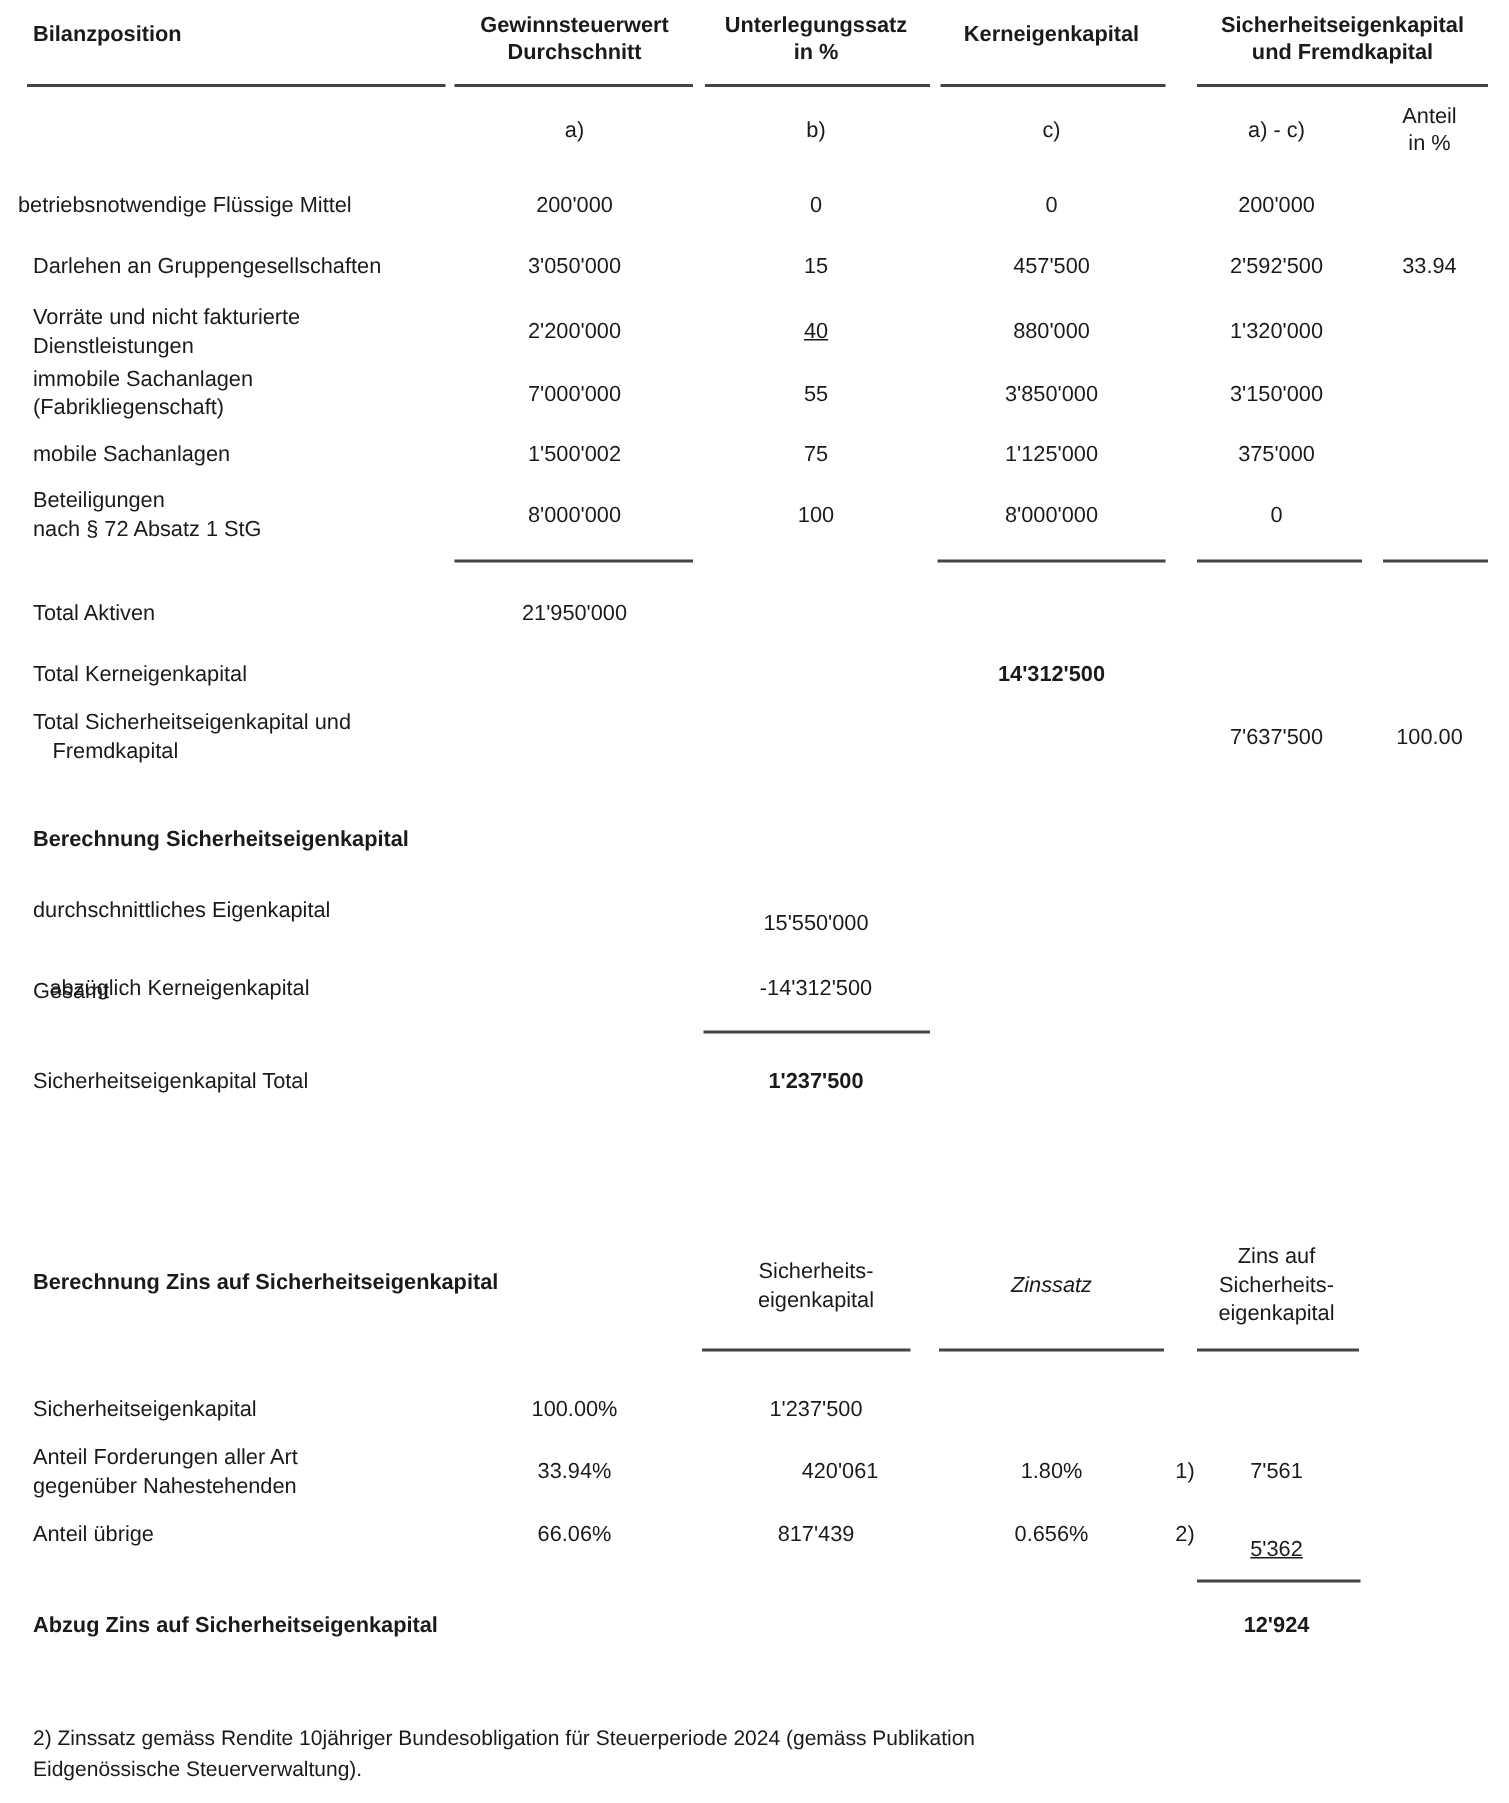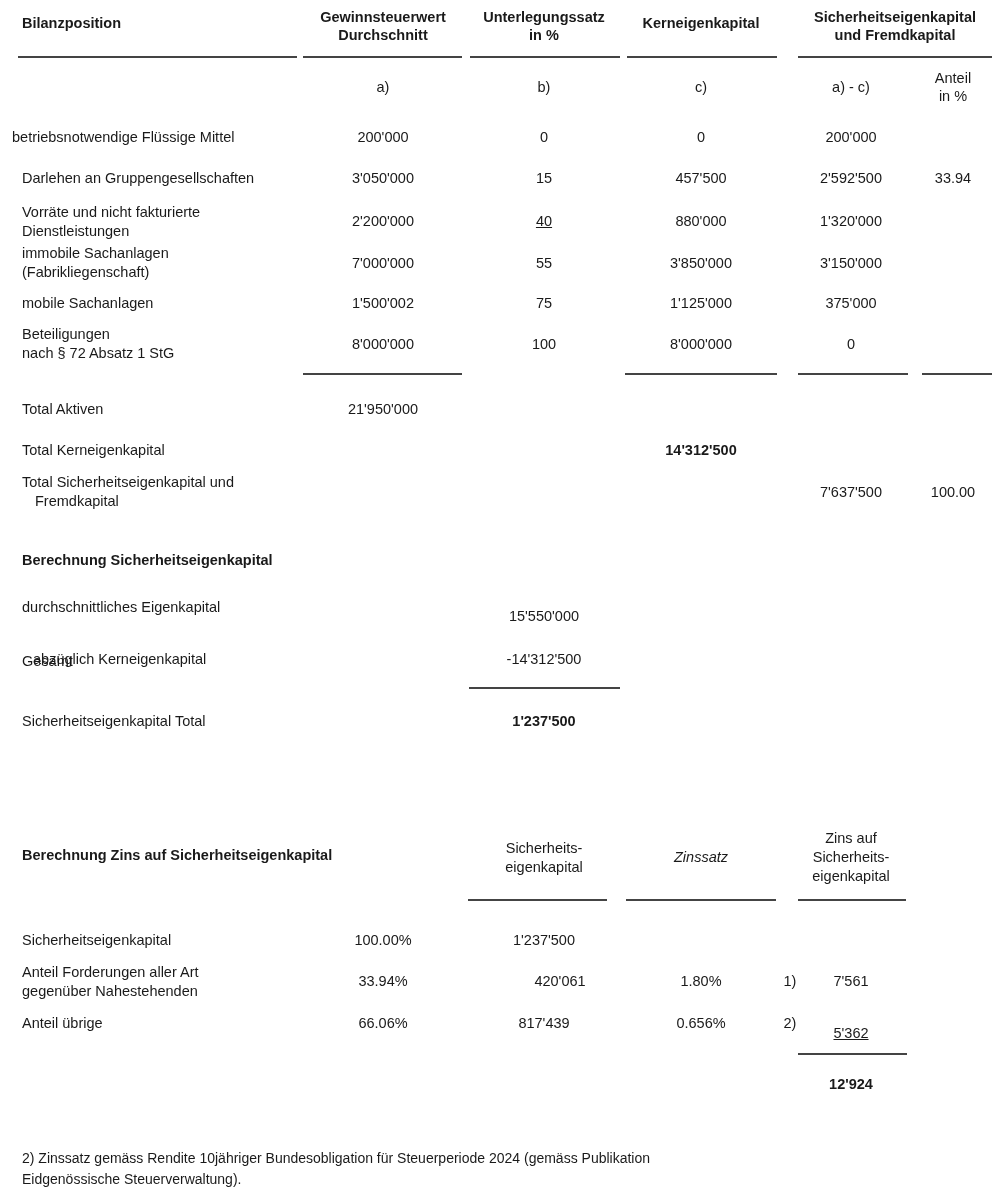--- a/index.html
+++ b/index.html
@@ -167,18 +167,19 @@
 
   <div class="t" style="left:22px;  top:1014px;">Anteil übrige</div>
   <div class="t ctr" style="left:383px; top:1014px;">66.06%</div>
   <div class="t ctr" style="left:544px; top:1014px;">817'439</div>
   <div class="t ctr" style="left:701px; top:1014px;">0.656%</div>
   <div class="t ctr" style="left:790px; top:1014px;">2)</div>
   <div class="t ctr" style="left:851px; top:1024px;text-decoration:underline;">5'362</div>
 
   <div class="rule" style="left:798px; top:1053px; width:109px;"></div>
 
+  <div class="t b" style="left:22px;  top:1075px;">Abzug Zins auf Sicherheitseigenkapital</div>
   <div class="t b ctr" style="left:851px; top:1075px;">12'924</div>
 
   <div class="t" style="left:22px; top:1149px; font-size:14px;">2) Zinssatz gemäss Rendite 10jähriger Bundesobligation für Steuerperiode 2024 (gemäss Publikation</div>
   <div class="t" style="left:22px; top:1170px; font-size:14px;">Eidgenössische Steuerverwaltung).</div>
 
 </div>
 
 </body></html>

